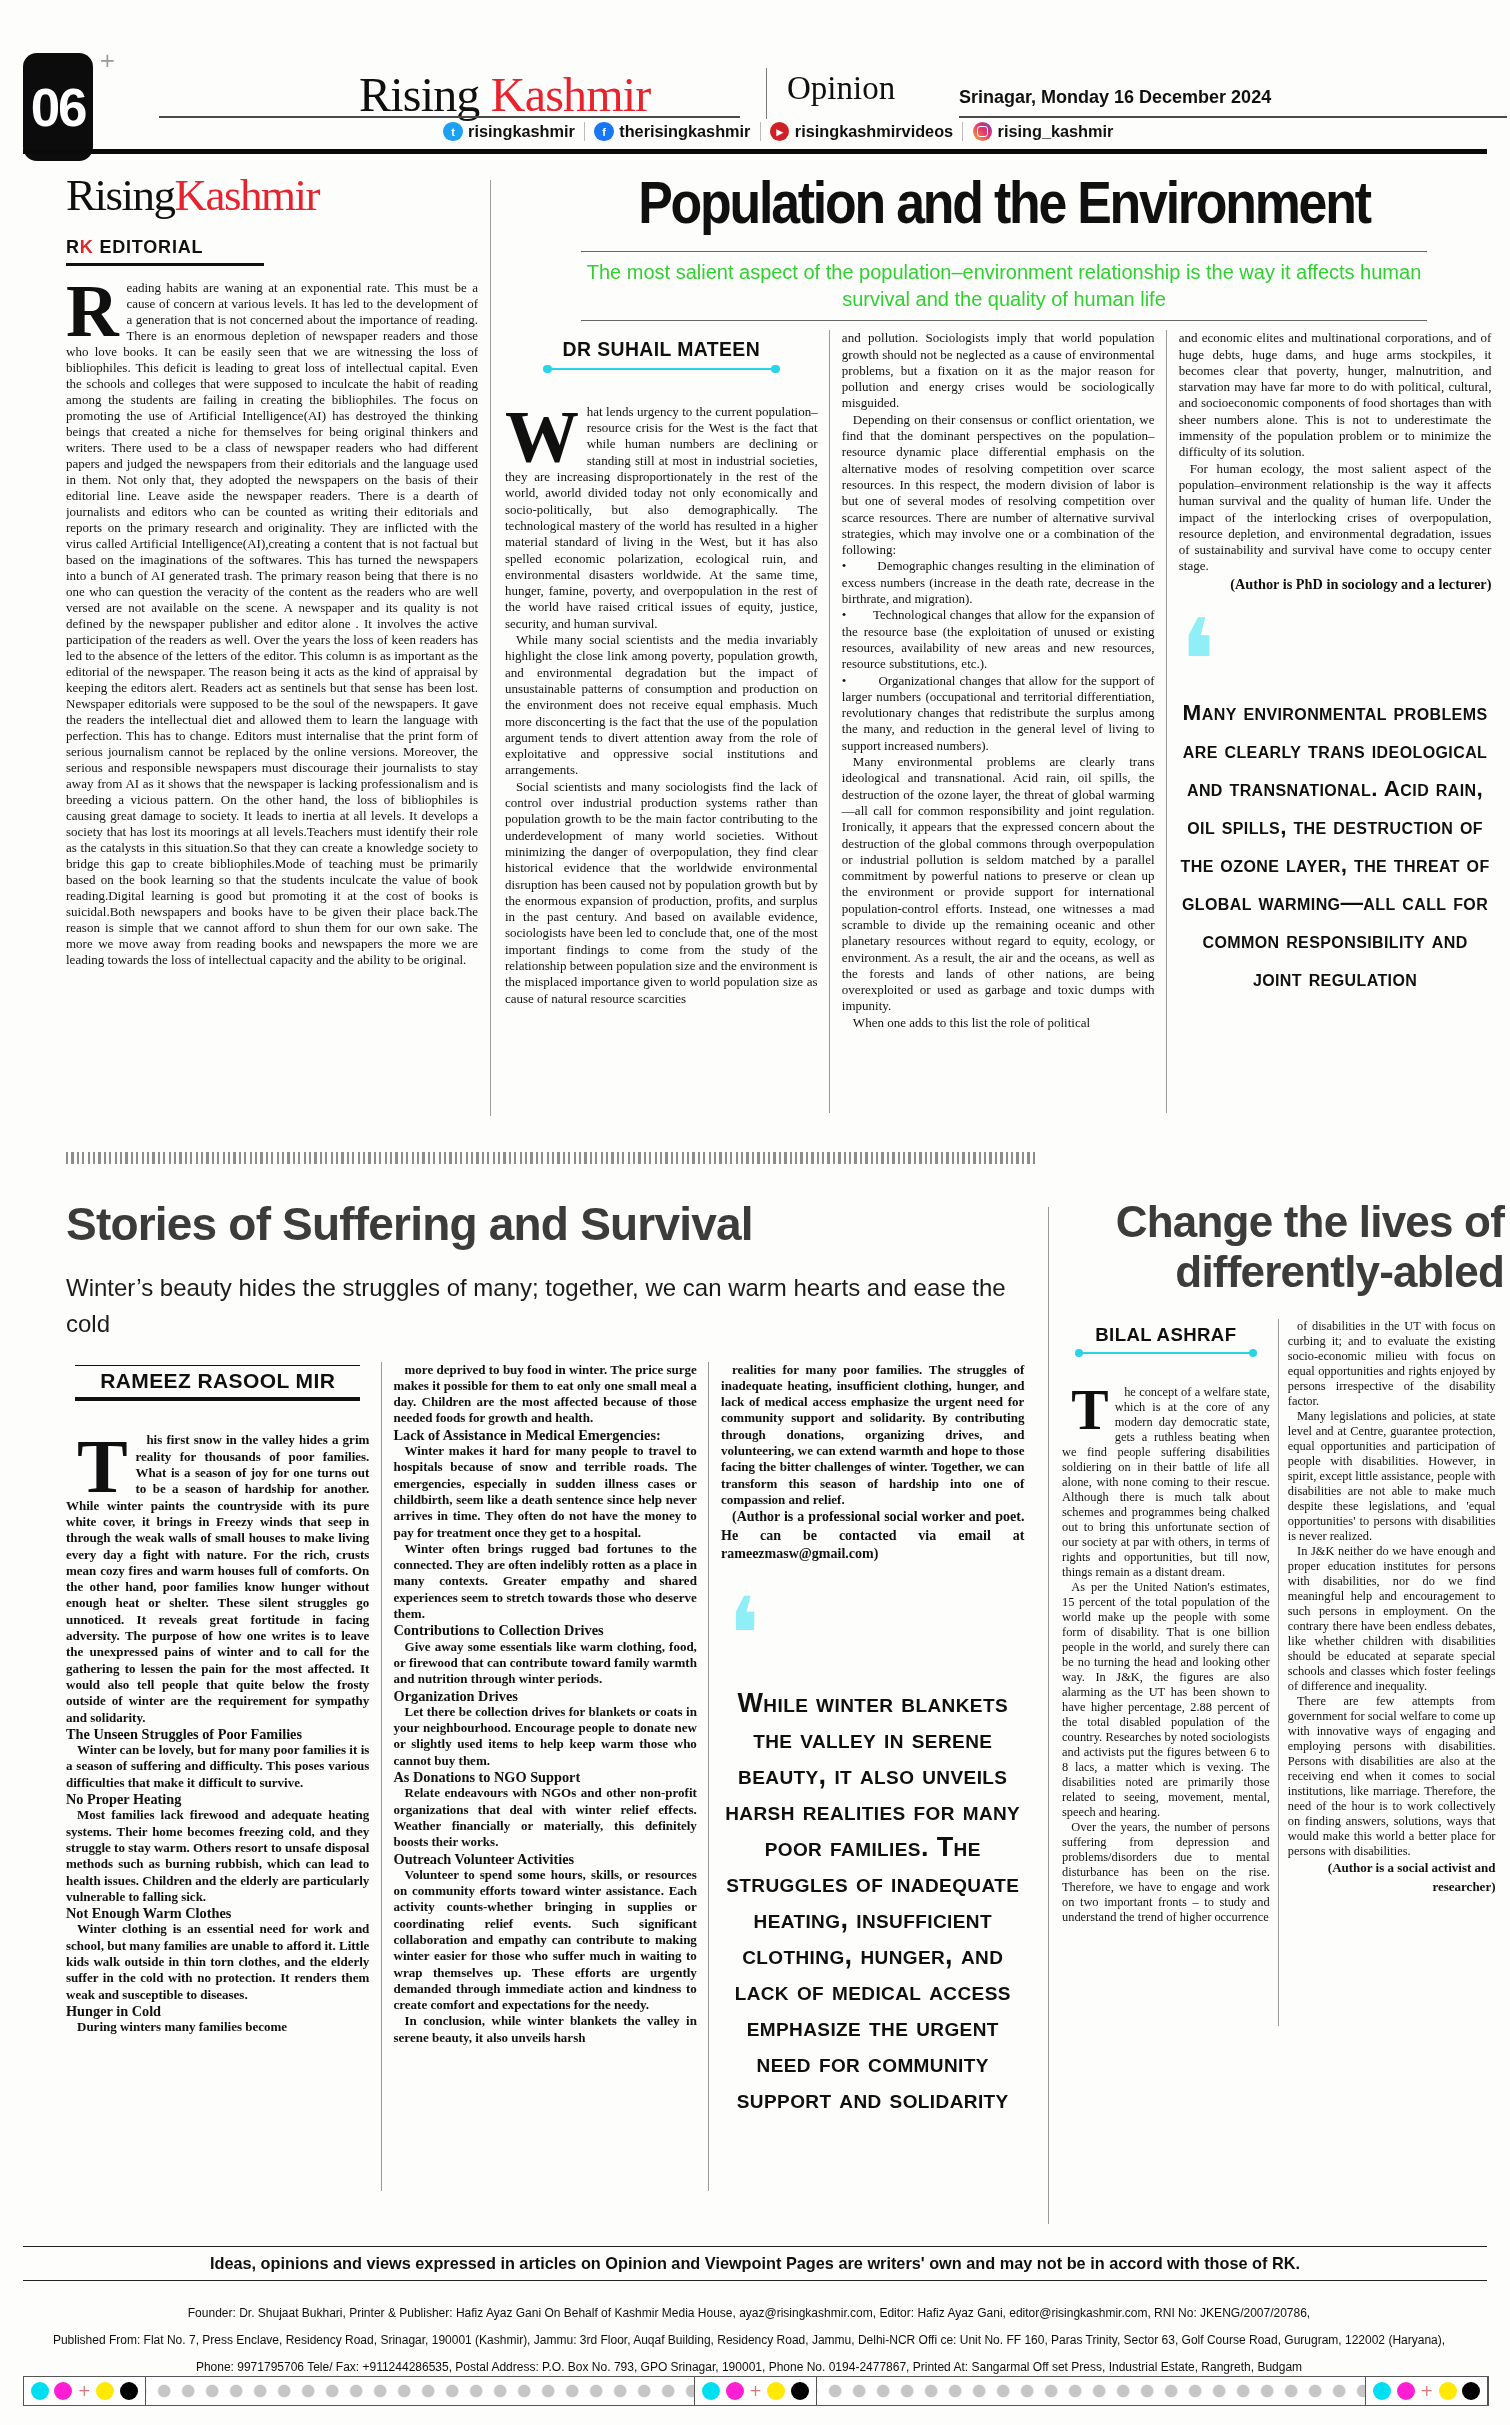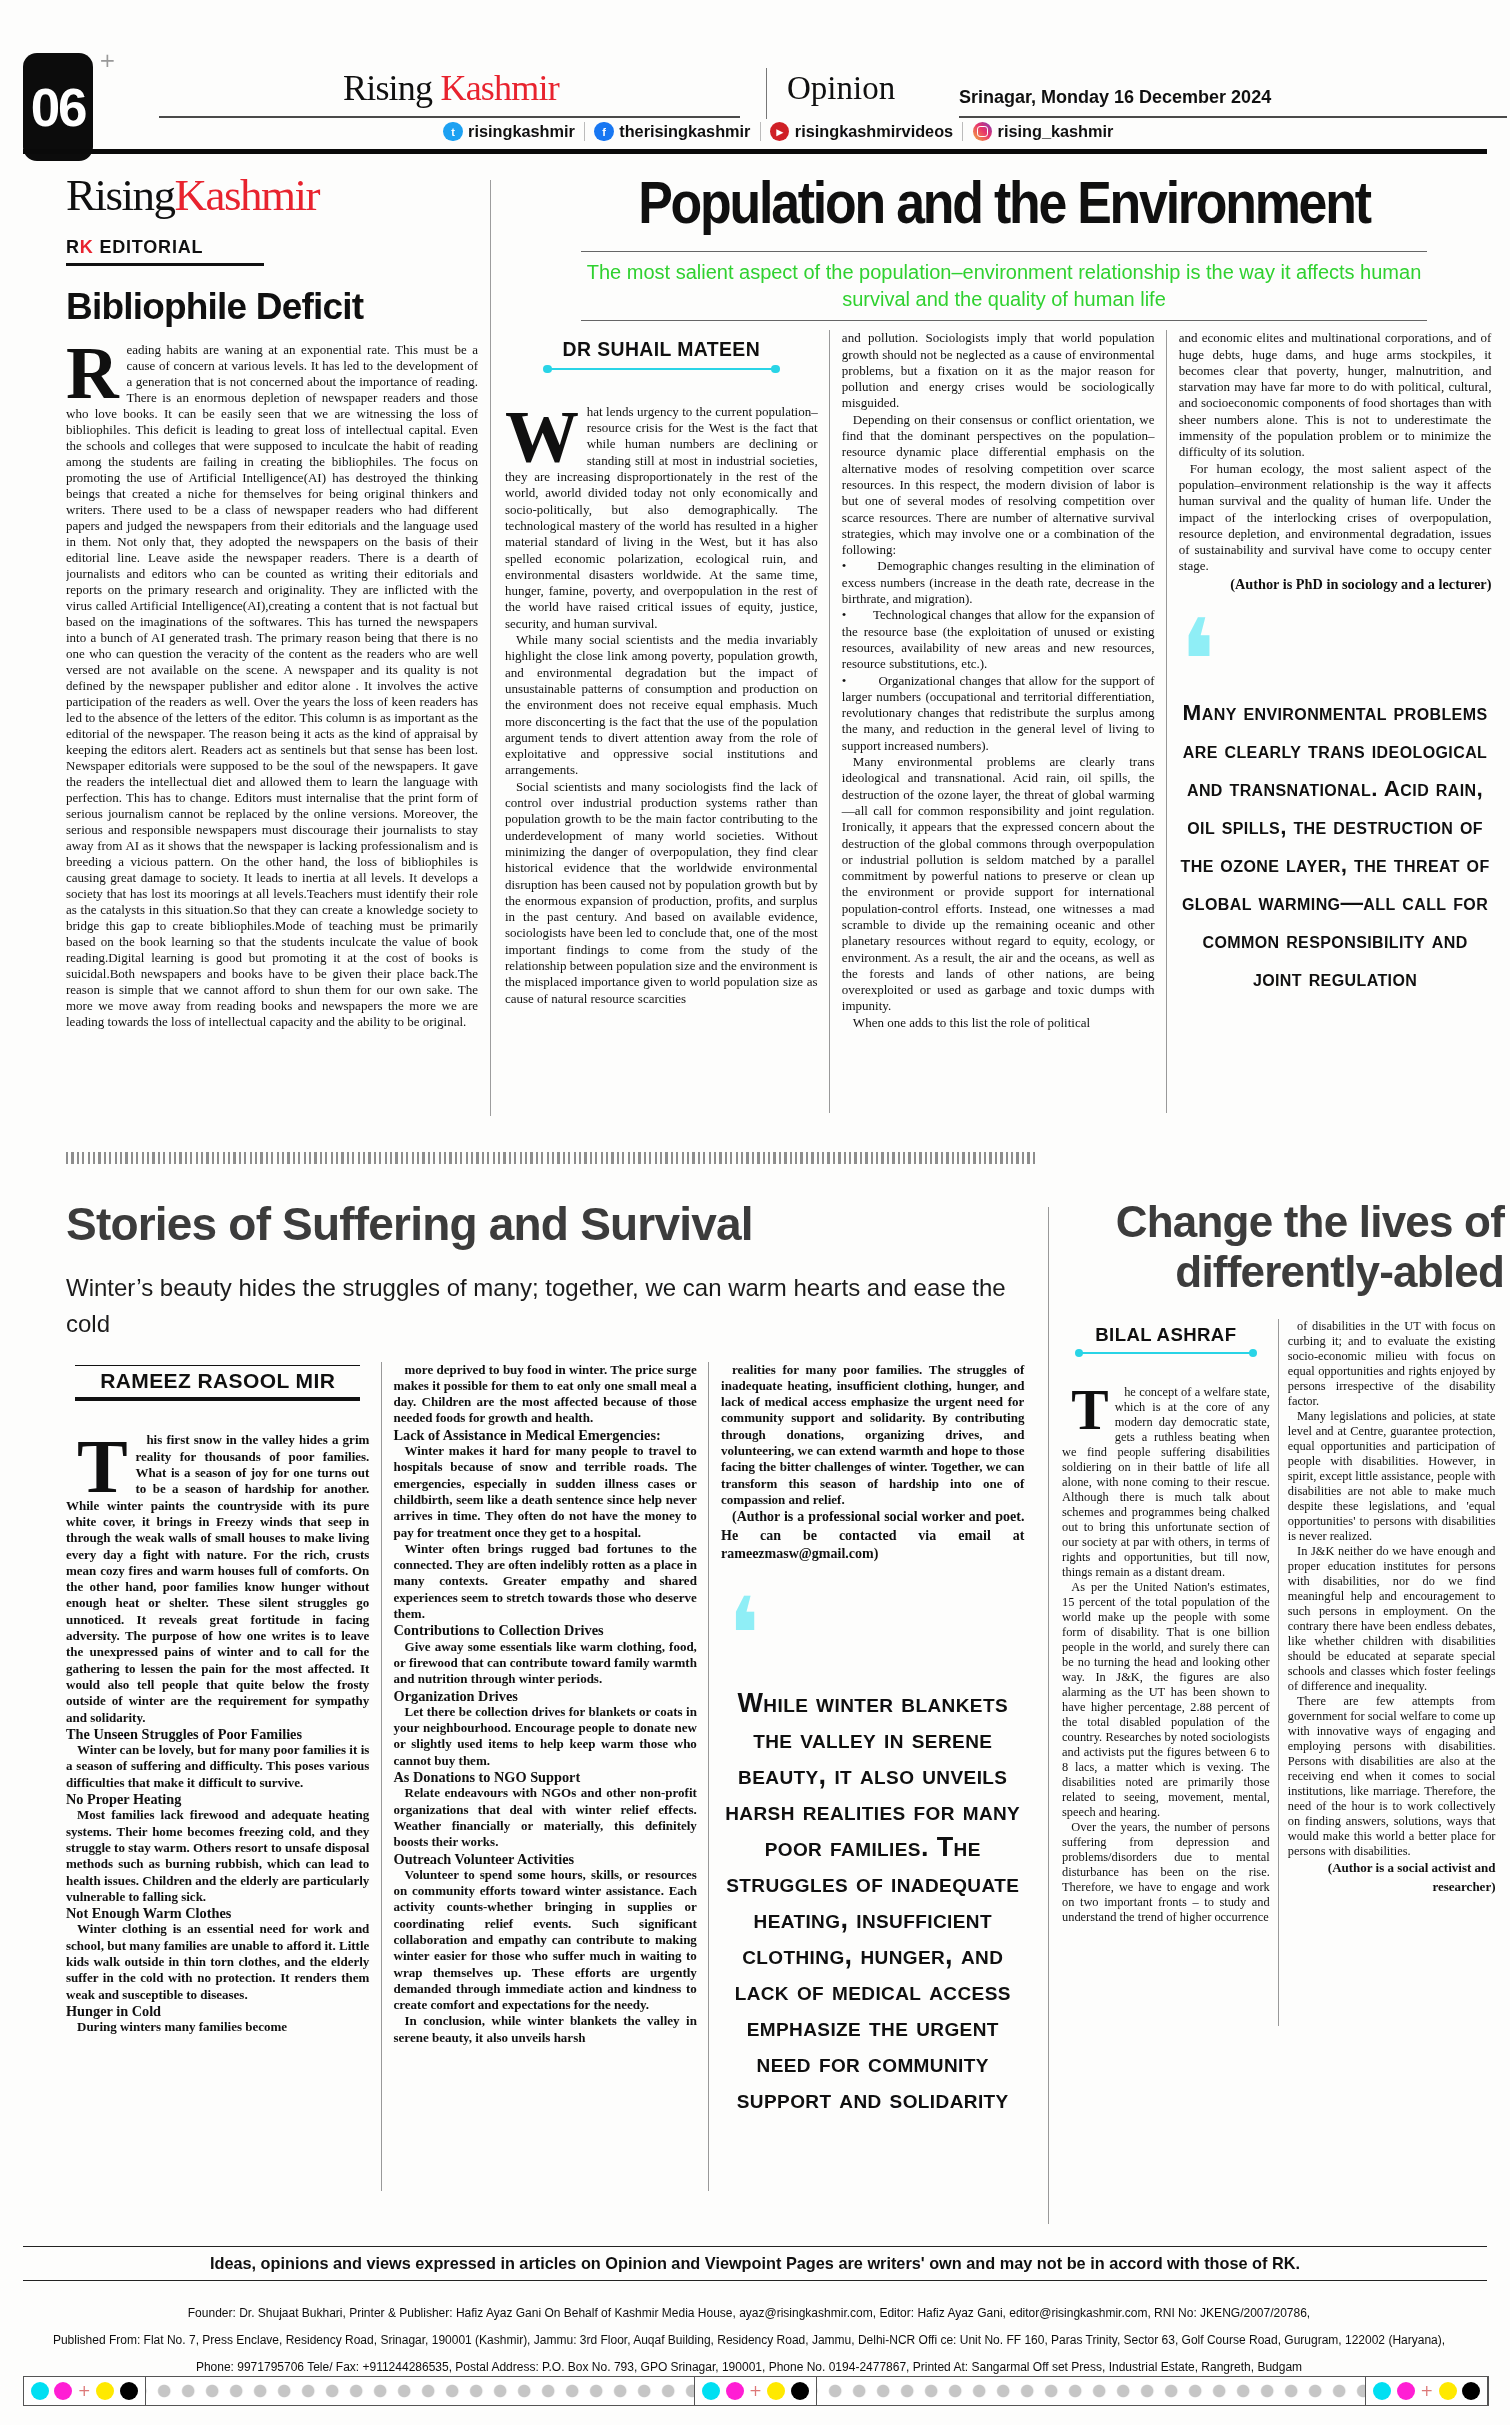--- a/index.html
+++ b/index.html
@@ -3,21 +3,21 @@
 <meta charset="utf-8">
 <style>
   html,body{margin:0;padding:0;background:#9a9a9a;}
   #page{position:relative;width:1510px;height:2426px;background:#fdfdfc;color:#101010;
         font-family:"Liberation Serif",serif;overflow:hidden;margin:0 auto;}
   
   .pagenum{position:absolute;left:23px;top:53px;width:70px;height:108px;background:#0c0c0c;
            border-radius:14px;display:flex;align-items:center;justify-content:center;color:#fff;
            font-family:"Liberation Sans",sans-serif;font-weight:bold;font-size:53px;letter-spacing:-2.3px;}
   .regcross{position:absolute;left:99px;top:48px;color:#999;font-size:20px;font-family:"DejaVu Sans",sans-serif;}
-  .masthead{position:absolute;left:343px;top:67px;font-size:36px;letter-spacing:-0.8px;}
+  .masthead{position:absolute;left:359px;top:67px;font-size:48px;letter-spacing:-0.8px;}
   .masthead .red{color:#e8232e;}
   .hdr-vline{position:absolute;left:766px;top:68px;width:0.8px;height:51px;background:#777;}
   .opinion{position:absolute;left:787px;top:70px;font-size:33px;}
   .dateline{position:absolute;left:959px;top:87px;font-family:"Liberation Sans",sans-serif;
             font-weight:bold;font-size:18px;}
   .hdr-rule-l{position:absolute;left:159px;top:116px;width:581px;height:1.5px;background:#4a4a4a;}
   .hdr-rule-r{position:absolute;left:959px;top:116px;width:548px;height:1.5px;background:#4a4a4a;}
   .social{position:absolute;left:434px;top:122px;display:flex;align-items:center;
           font-family:"Liberation Sans",sans-serif;font-weight:bold;font-size:16.3px;}
   .social .item{display:flex;align-items:center;gap:5.4px;padding:0 9.3px;}
@@ -155,21 +155,20 @@
         </span>
         <span>rising_kashmir</span>
       </span>
   </div>
   <div class="hdr-bar"></div>
 
   <div class="ed">
     <div class="ed-logo"><span>Rising</span><span class="red">Kashmir</span></div>
     <div class="ed-kicker"><span>R</span><span class="red">K</span><span> EDITORIAL</span></div>
     <div class="ed-kicker-rule"></div>
-    <div class="ed-head">Bibliophile Deficit</div>
     <div class="ed-body">Reading habits are waning at an exponential rate. This must be a cause of concern at various levels. It has led to the development of a generation that is not concerned about the importance of reading. There is an enormous depletion of newspaper readers and those who love books. It can be easily seen that we are witnessing the loss of bibliophiles. This deficit is leading to great loss of intellectual capital. Even the schools and colleges that were supposed to inculcate the habit of reading among the students are failing in creating the bibliophiles. The focus on promoting the use of Artificial Intelligence(AI) has destroyed the thinking beings that created a niche for themselves for being original thinkers and writers. There used to be a class of newspaper readers who had different papers and judged the newspapers from their editorials and the language used in them. Not only that, they adopted the newspapers on the basis of their editorial line. Leave aside the newspaper readers. There is a dearth of journalists and editors who can be counted as writing their editorials and reports on the primary research and originality. They are inflicted with the virus called Artificial Intelligence(AI),creating a content that is not factual but based on the imaginations of the softwares. This has turned the newspapers into a bunch of AI generated trash. The primary reason being that there is no one who can question the veracity of the content as the readers who are well versed are not available on the scene. A newspaper and its quality is not defined by the newspaper publisher and editor alone . It involves the active participation of the readers as well. Over the years the loss of keen readers has led to the absence of the letters of the editor. This column is as important as the editorial of the newspaper. The reason being it acts as the kind of appraisal by keeping the editors alert. Readers act as sentinels but that sense has been lost. Newspaper editorials were supposed to be the soul of the newspapers. It gave the readers the intellectual diet and allowed them to learn the language with perfection. This has to change. Editors must internalise that the print form of serious journalism cannot be replaced by the online versions. Moreover, the serious and responsible newspapers must discourage their journalists to stay away from AI as it shows that the newspaper is lacking professionalism and is breeding a vicious pattern. On the other hand, the loss of bibliophiles is causing great damage to society. It leads to inertia at all levels. It develops a society that has lost its moorings at all levels.Teachers must identify their role as the catalysts in this situation.So that they can create a knowledge society to bridge this gap to create bibliophiles.Mode of teaching must be primarily based on the book learning so that the students inculcate the value of book reading.Digital learning is good but promoting it at the cost of books is suicidal.Both newspapers and books have to be given their place back.The reason is simple that we cannot afford to shun them for our own sake. The more we move away from reading books and newspapers the more we are leading towards the loss of intellectual capacity and the ability to be original.</div>
   </div>
   <div class="vline1"></div>
 
   <div class="pop">
     <div class="pop-head">Population and the Environment</div>
     <div class="pop-subwrap">
       <div class="pop-sub">The most salient aspect of the population–environment relationship is the way it affects human survival and the quality of human life</div>
     </div>
     <div class="pop-cols">

